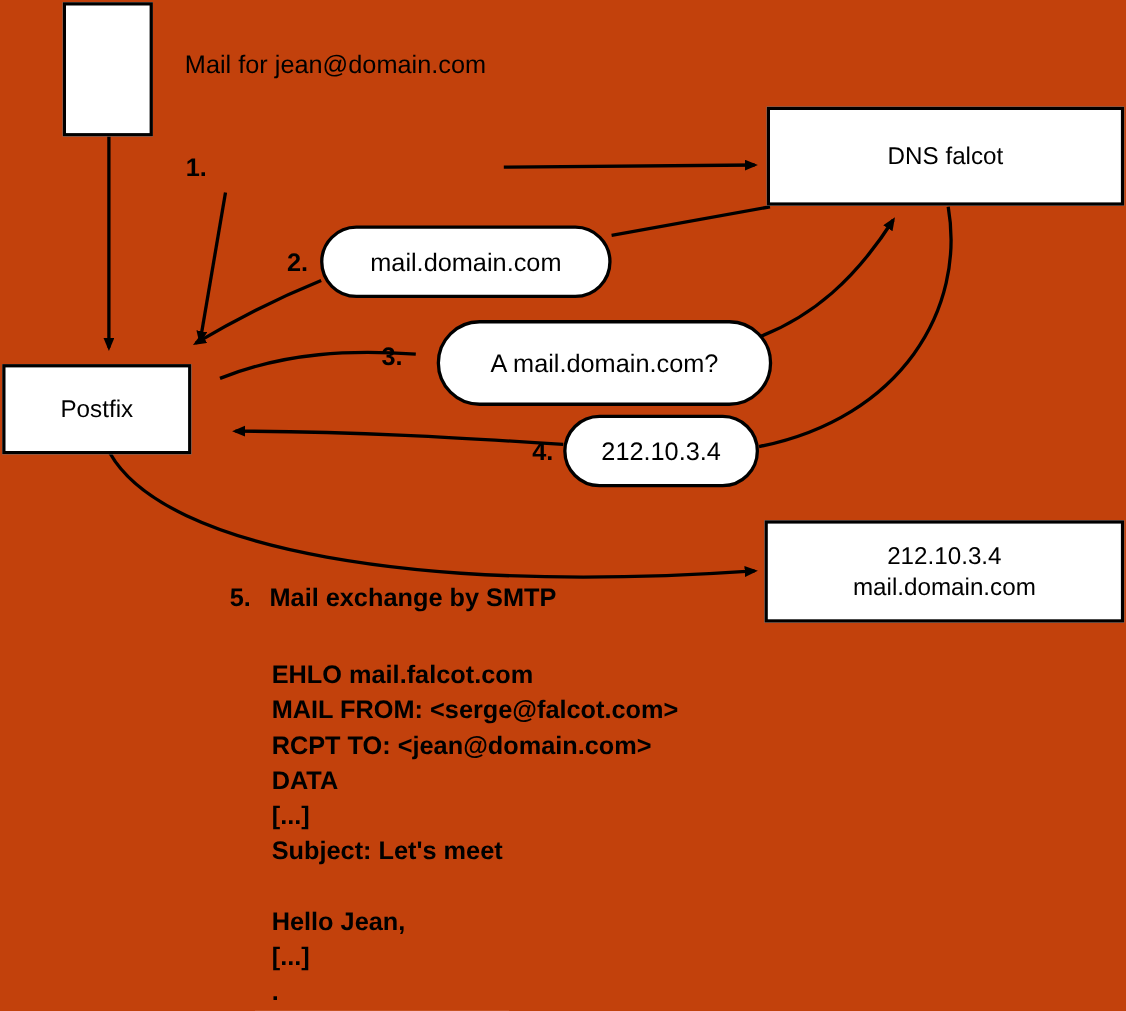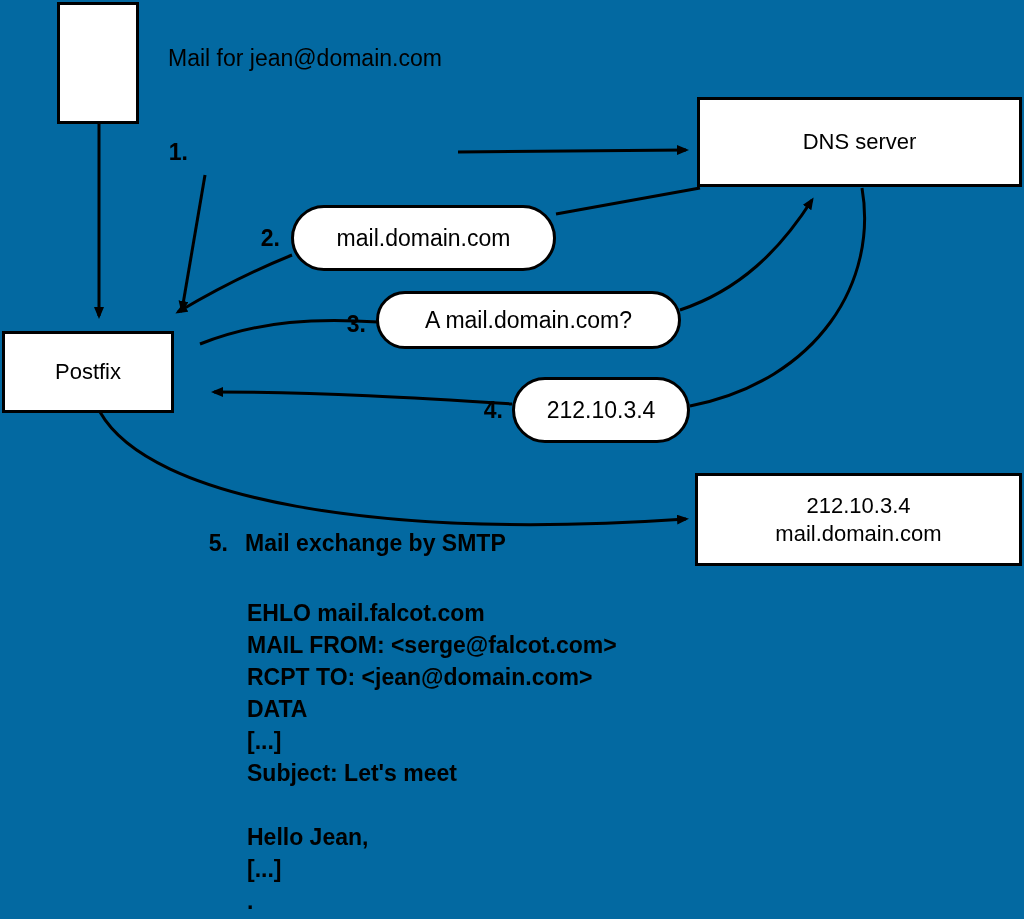--- a/index.html
+++ b/index.html
@@ -9,21 +9,21 @@
   }
   body {
     font-family: "Liberation Sans", sans-serif;
     color: #000000;
   }
   #stage {
     position: relative;
     width: 1024px;
     height: 919px;
     overflow: hidden;
-    background: #0369a1;
+    background: #c2410c;
   }
   svg.layer {
     position: absolute;
     left: 0;
     top: 0;
     width: 1024px;
     height: 919px;
   }
   .node-box {
     position: absolute;
@@ -97,36 +97,36 @@
     <path d="M862,188 C878,280 820,380 690,406" stroke="#000000" stroke-width="3" fill="none"></path>
     <path d="M512,404 C420,398 320,392 214,392" stroke="#000000" stroke-width="3" fill="none" marker-end="url(#arrowhead)"></path>
 
     <path d="M100,412 C150,500 380,540 686,519" stroke="#000000" stroke-width="3" fill="none" marker-end="url(#arrowhead)"></path>
   </svg>
 
   <div class="node-box" style="left:57px; top:2px; width:82px; height:122px;"></div>
 
   <div class="plain-label" style="left:168px; top:45px;">Mail for jean@domain.com</div>
 
-  <div class="node-box" style="left:697px; top:97px; width:325px; height:90px;">DNS server</div>
+  <div class="node-box" style="left:697px; top:97px; width:325px; height:90px;">DNS falcot</div>
 
   <div class="node-box" style="left:2px; top:331px; width:172px; height:82px;">Postfix</div>
 
   <div class="node-box two-line" style="left:695px; top:473px; width:327px; height:93px;">
     <span>212.10.3.4</span>
     <span>mail.domain.com</span>
   </div>
 
   <div class="step-num" style="left:140px; top:139px; width:48px;">1.</div>
 
   <div class="step-num" style="left:232px; top:225px; width:48px;">2.</div>
   <div class="bubble" style="left:291px; top:205px; width:265px; height:66px;">mail.domain.com</div>
 
   <div class="step-num" style="left:318px; top:311px; width:48px;">3.</div>
-  <div class="bubble" style="left:376px; top:291px; width:305px; height:58px;">A mail.domain.com?</div>
+  <div class="bubble" style="left:397px; top:291px; width:305px; height:78px;">A mail.domain.com?</div>
 
   <div class="step-num" style="left:455px; top:397px; width:48px;">4.</div>
   <div class="bubble" style="left:512px; top:377px; width:178px; height:66px;">212.10.3.4</div>
 
   <div class="step-num" style="left:180px; top:530px; width:48px; ">5.</div>
   <div class="plain-label" style="left:245px; top:530px; font-weight:bold;text-align:right;">Mail exchange by SMTP</div>
 
   <div class="transcript" style="left:247px; top:597px;font-weight:bold;">EHLO mail.falcot.com
 MAIL FROM: &lt;serge@falcot.com&gt;
 RCPT TO: &lt;jean@domain.com&gt;

